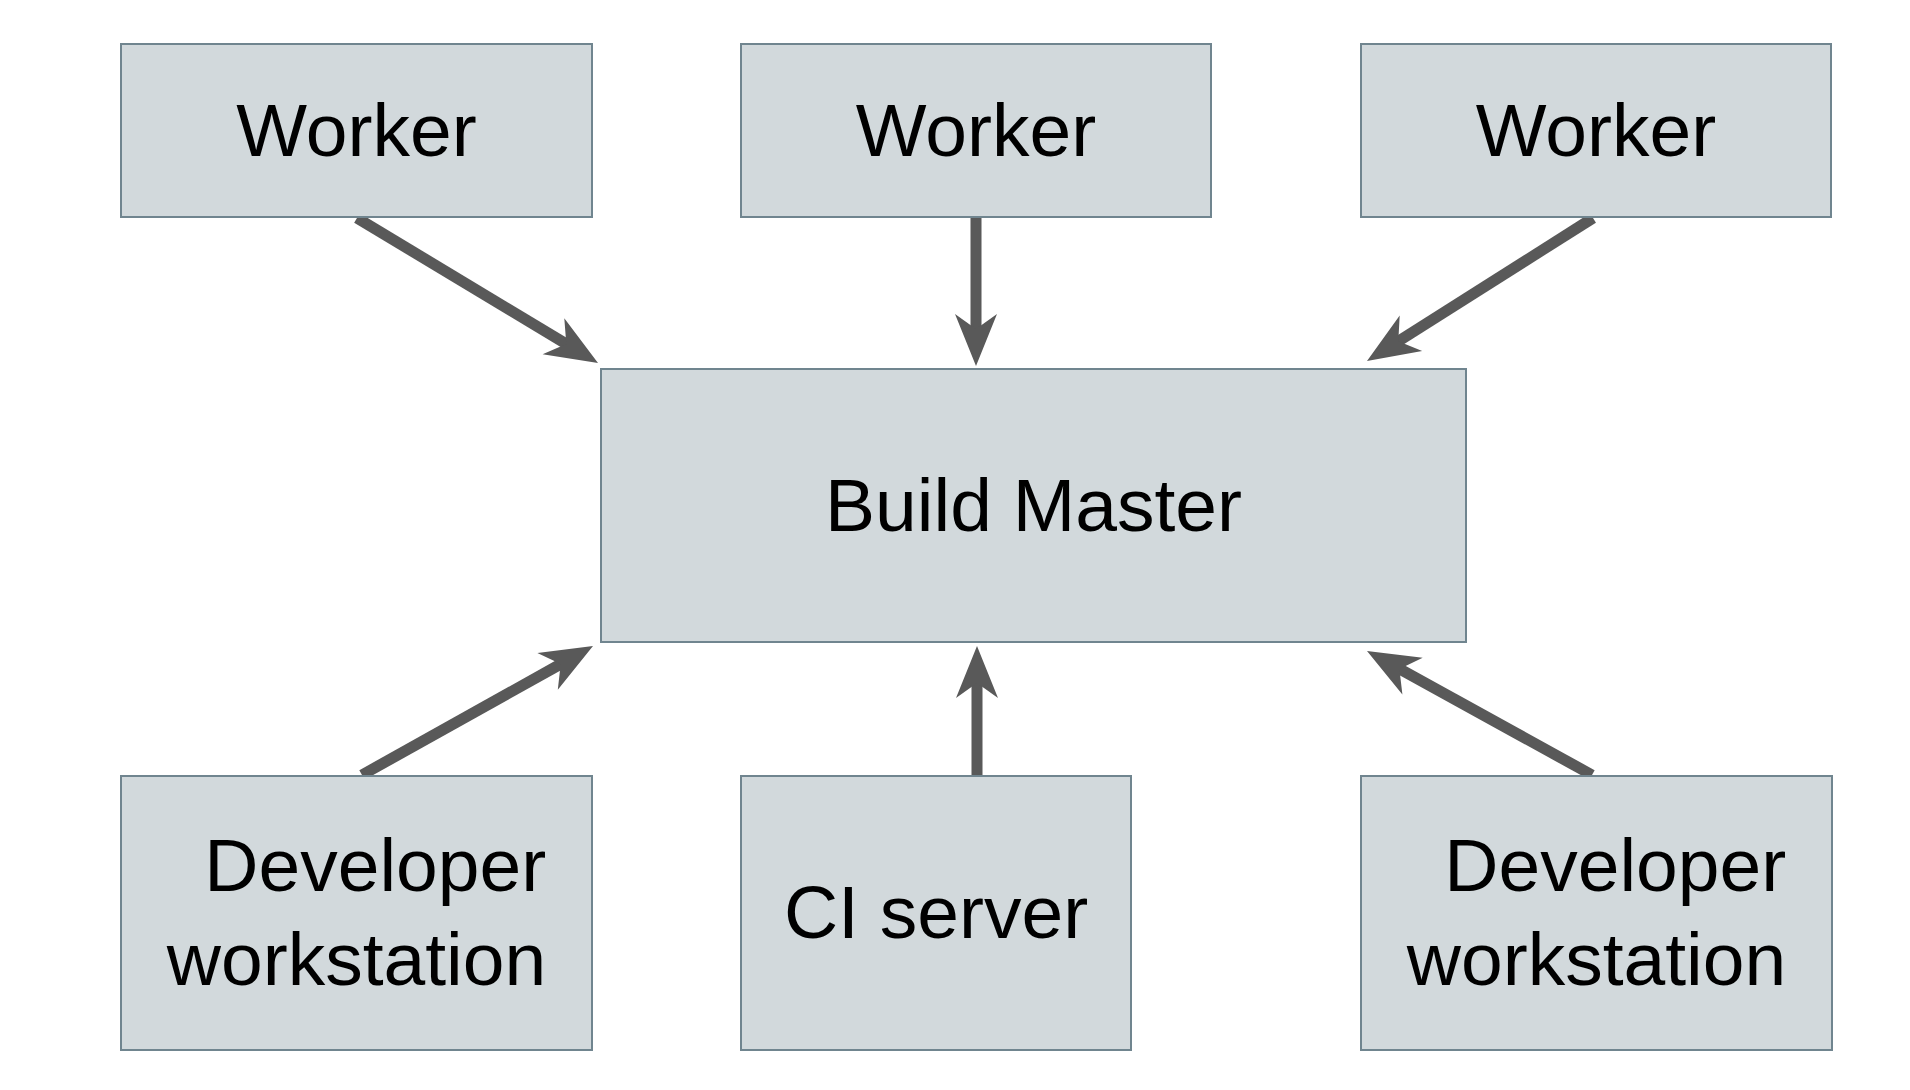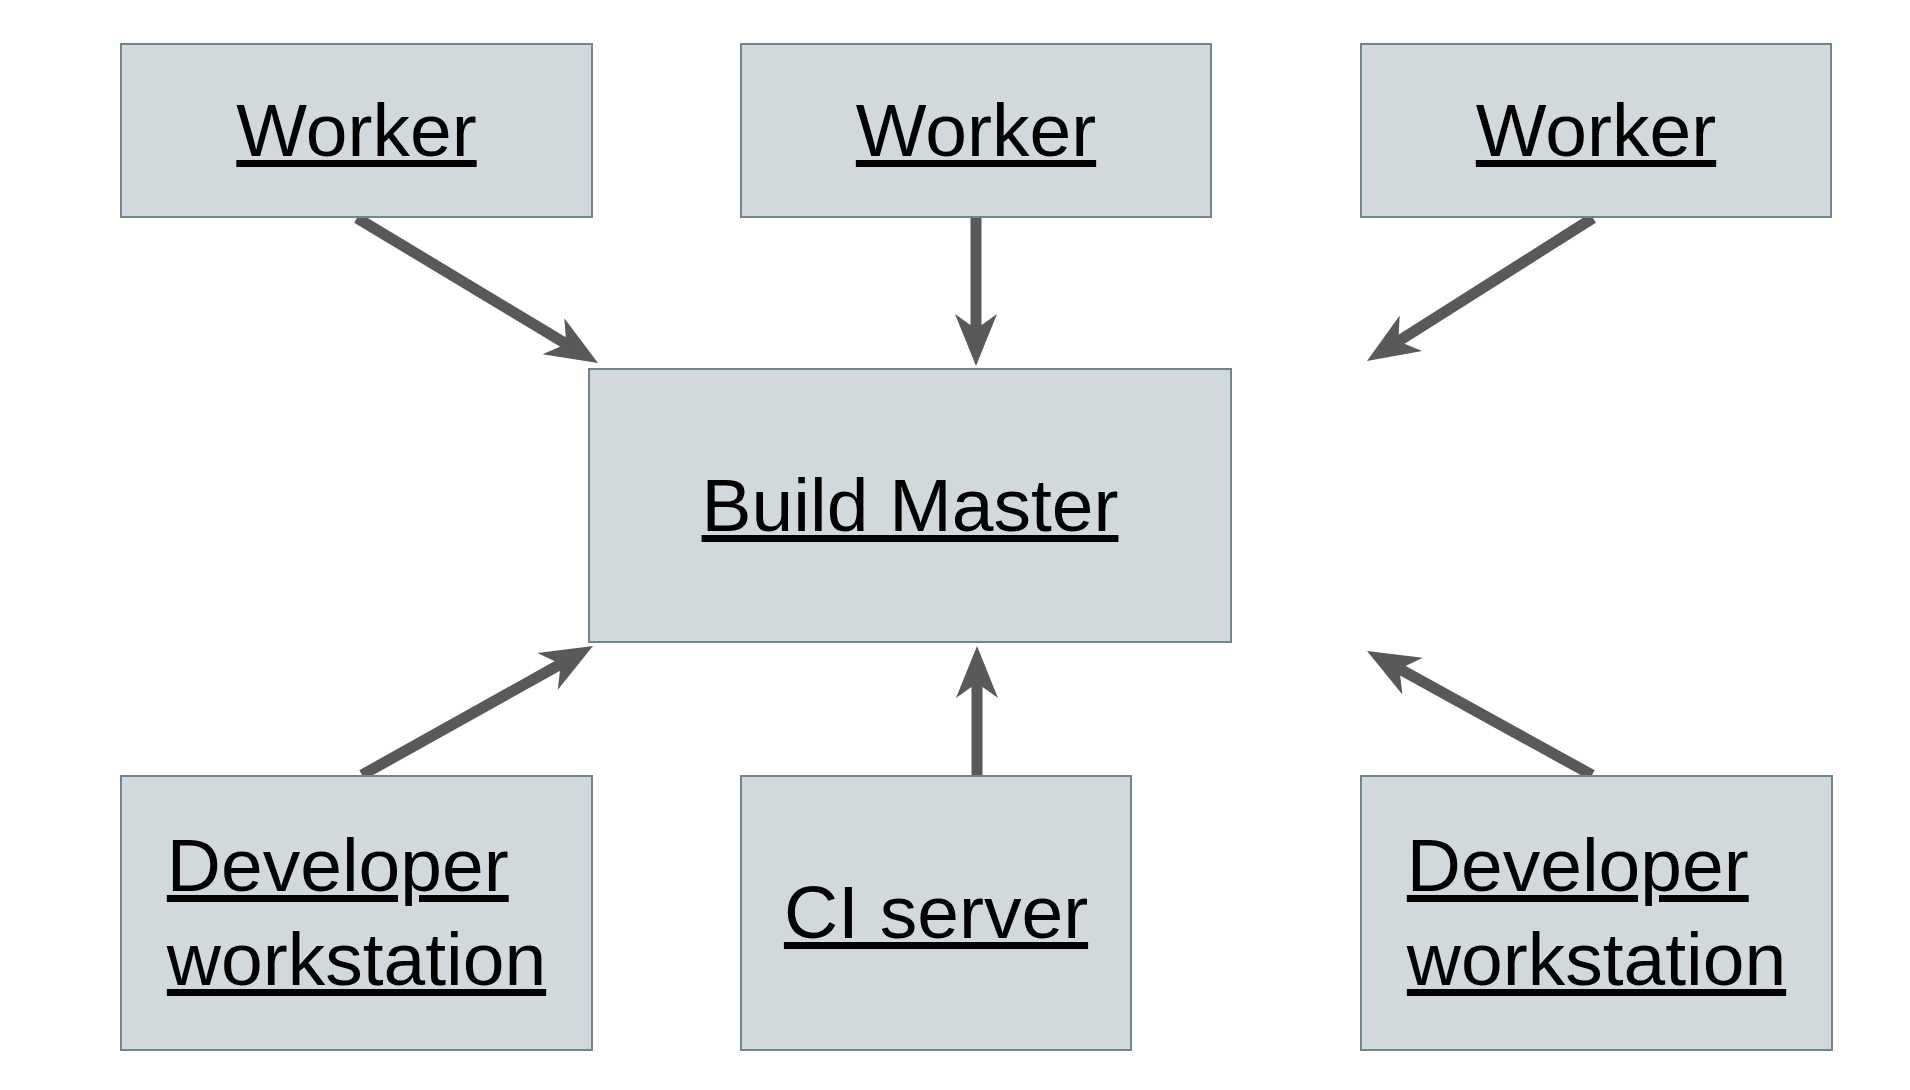--- a/index.html
+++ b/index.html
@@ -30,30 +30,29 @@
     border: 2.5px solid var(--node-border, #70858f);
     display: flex;
     align-items: center;
     justify-content: center;
     z-index: 2;
   }
   .node-label {
     color: var(--text, #000000);
     font-size: 75px;
     line-height: 1.25;
-    text-align: left;
+    text-align: right;
     white-space: pre-line;
     letter-spacing: 0px;
-    text-decoration: underline;
   }
   
   .pos-worker-1        { left: 120px;  top: 43px;  width: 473px; height: 175px; }
   .pos-worker-2        { left: 740px;  top: 43px;  width: 472px; height: 175px; }
   .pos-worker-3        { left: 1360px; top: 43px;  width: 472px; height: 175px; }
-  .pos-build-master    { left: 588px;  top: 368px; width: 644px; height: 275px; }
+  .pos-build-master    { left: 600px;  top: 368px; width: 867px; height: 275px; }
   .pos-dev-ws-1        { left: 120px;  top: 775px; width: 473px; height: 276px; }
   .pos-ci-server       { left: 740px;  top: 775px; width: 392px; height: 276px; }
   .pos-dev-ws-2        { left: 1360px; top: 775px; width: 473px; height: 276px; }
 </style>
 </head>
 <body>
 
 <div class="canvas">
 
   <svg id="connectors" class="connector-layer" viewBox="0 0 1910 1090">

